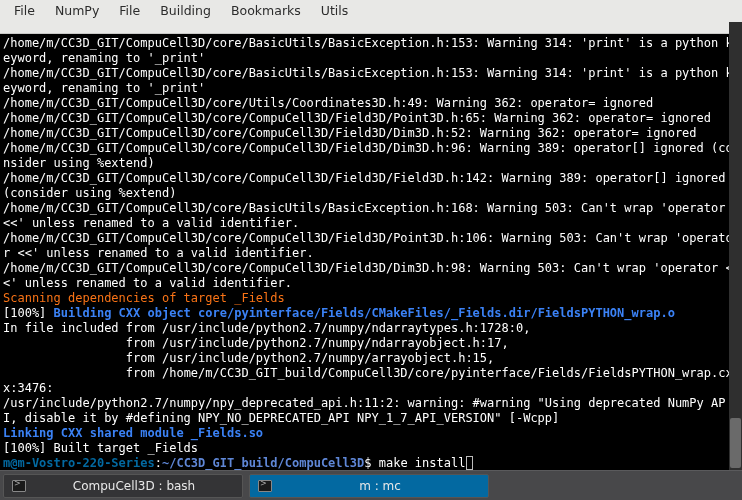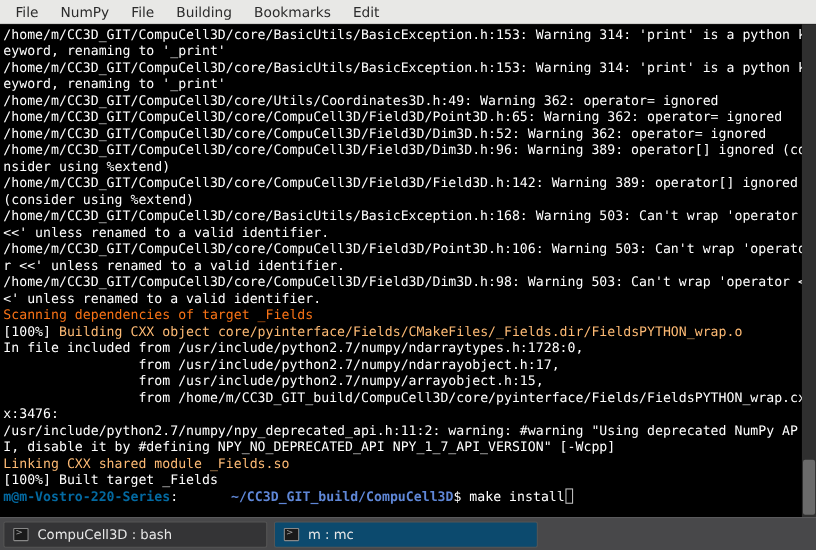--- a/index.html
+++ b/index.html
@@ -8,21 +8,21 @@
     background: #000;
     color: #fff;
     width: 742px;
     height: 500px;
     overflow: hidden;
     font-size: 12px;
   }
   .menubar {
     background: #e8e8e6;
     color: #2c2c2c;
-    height: 22px;
+    height: 34px;
     display: flex;
     align-items: flex-start;
     padding: 0 4px;
     font-family: "DejaVu Sans", "Liberation Sans", sans-serif;
     font-size: 12.5px;
     border-bottom: 1px solid #c9c9c7;
   }
   .menubar span {
     padding: 3px 10px;
     cursor: default;
@@ -35,23 +35,23 @@
     white-space: pre-wrap;
     word-break: break-all;
     line-height: 1.25;
     font-size: 12px;
     letter-spacing: 0px;
     overflow: hidden;
   }
   .ln { display: block; }
   .white { color: #fff; }
   .magenta { color: #f97316; font-weight: normal; }
-  .green-bold { color: #fdba74; font-weight: normal; }
+  .green-bold { color: #3b82f6; font-weight: bold; }
   .prompt-user { color: #0369a1; font-weight: bold; }
-  .prompt-path { color: #5f87d7; font-weight: bold; margin-left: 48px; }
+  .prompt-path { color: #5f87d7; font-weight: bold; }
   .cursor {
     display: inline-block;
     width: 7px;
     height: 14px;
     border: 1px solid #bbb;
     vertical-align: text-bottom;
     margin-left: 1px;
   }
   .scrollbar {
     position: absolute;
@@ -85,21 +85,21 @@
     border-top: 1px solid #5a5a5c;
   }
   .task-item {
     display: flex;
     align-items: center;
     height: 24px;
     min-width: 240px;
     padding: 0 8px;
     margin: 0 3px;
     border-radius: 2px;
-    background: #0c4a6e;
+    background: #0369a1;
     border: 1px solid #555;
   }
   .task-item.active {
     background: #343436;
   }
   .term-icon {
     width: 14px;
     height: 12px;
     background: #1a1a1a;
     border: 1px solid #888;
@@ -108,32 +108,32 @@
     position: relative;
   }
   .term-icon::before {
     content: ">";
     position: absolute;
     top: -2px;
     left: 1px;
     font-size: 8px;
     color: #aaa;
   }
-  .task-label { flex: 1; }
+  .task-label { flex: 1; text-align: center; }
 </style>
 </head>
 <body>
 
 <div class="menubar">
   <span>File</span>
   <span>NumPy</span>
   <span>File</span>
   <span>Building</span>
   <span>Bookmarks</span>
-  <span>Edit</span>
+  <span>Utils</span>
 </div>
 
 <div class="terminal" id="terminal"><span class="ln white">/home/m/CC3D_GIT/CompuCell3D/core/BasicUtils/BasicException.h:153: Warning 314: 'print' is a python keyword, renaming to '_print'</span><span class="ln white">/home/m/CC3D_GIT/CompuCell3D/core/BasicUtils/BasicException.h:153: Warning 314: 'print' is a python keyword, renaming to '_print'</span><span class="ln white">/home/m/CC3D_GIT/CompuCell3D/core/Utils/Coordinates3D.h:49: Warning 362: operator= ignored</span><span class="ln white">/home/m/CC3D_GIT/CompuCell3D/core/CompuCell3D/Field3D/Point3D.h:65: Warning 362: operator= ignored</span><span class="ln white">/home/m/CC3D_GIT/CompuCell3D/core/CompuCell3D/Field3D/Dim3D.h:52: Warning 362: operator= ignored</span><span class="ln white">/home/m/CC3D_GIT/CompuCell3D/core/CompuCell3D/Field3D/Dim3D.h:96: Warning 389: operator[] ignored (consider using %extend)</span><span class="ln white">/home/m/CC3D_GIT/CompuCell3D/core/CompuCell3D/Field3D/Field3D.h:142: Warning 389: operator[] ignored (consider using %extend)</span><span class="ln white">/home/m/CC3D_GIT/CompuCell3D/core/BasicUtils/BasicException.h:168: Warning 503: Can't wrap 'operator &lt;&lt;' unless renamed to a valid identifier.</span><span class="ln white">/home/m/CC3D_GIT/CompuCell3D/core/CompuCell3D/Field3D/Point3D.h:106: Warning 503: Can't wrap 'operator &lt;&lt;' unless renamed to a valid identifier.</span><span class="ln white">/home/m/CC3D_GIT/CompuCell3D/core/CompuCell3D/Field3D/Dim3D.h:98: Warning 503: Can't wrap 'operator &lt;&lt;' unless renamed to a valid identifier.</span><span class="ln magenta">Scanning dependencies of target _Fields</span><span class="ln"><span class="white">[100%] </span><span class="green-bold">Building CXX object core/pyinterface/Fields/CMakeFiles/_Fields.dir/FieldsPYTHON_wrap.o</span></span><span class="ln white">In file included from /usr/include/python2.7/numpy/ndarraytypes.h:1728:0,</span><span class="ln white">                 from /usr/include/python2.7/numpy/ndarrayobject.h:17,</span><span class="ln white">                 from /usr/include/python2.7/numpy/arrayobject.h:15,</span><span class="ln white">                 from /home/m/CC3D_GIT_build/CompuCell3D/core/pyinterface/Fields/FieldsPYTHON_wrap.cxx:3476:</span><span class="ln white">/usr/include/python2.7/numpy/npy_deprecated_api.h:11:2: warning: #warning "Using deprecated NumPy API, disable it by #defining NPY_NO_DEPRECATED_API NPY_1_7_API_VERSION" [-Wcpp]</span><span class="ln green-bold">Linking CXX shared module _Fields.so</span><span class="ln white">[100%] Built target _Fields</span><span class="ln"><span class="prompt-user">m@m-Vostro-220-Series</span><span class="white">:</span><span class="prompt-path">~/CC3D_GIT_build/CompuCell3D</span><span class="white">$ </span><span class="white">make install</span><span class="cursor"></span></span></div>
 
 <div class="scrollbar">
   <div class="scrollbar-thumb"></div>
 </div>
 
 <div class="taskbar">
   <div class="task-item active">

